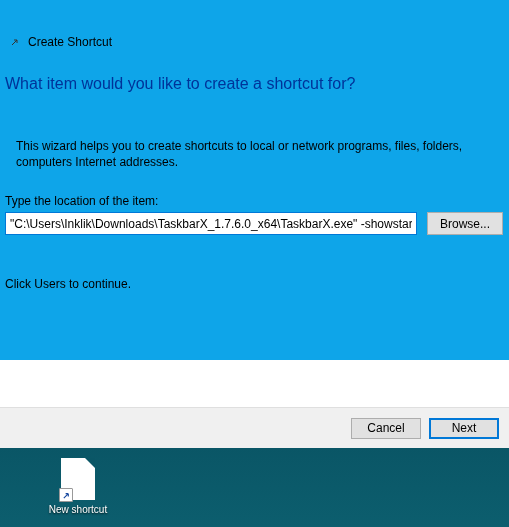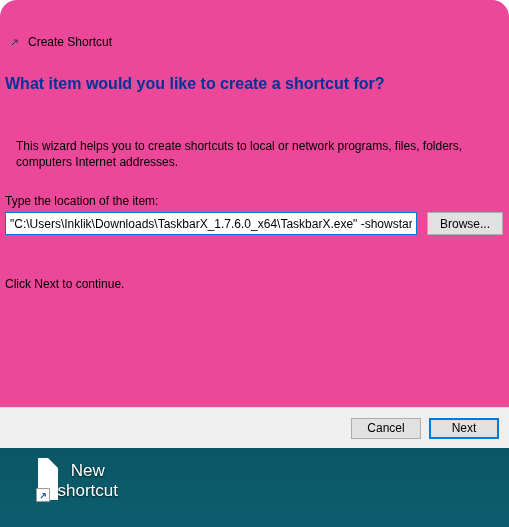--- a/index.html
+++ b/index.html
@@ -9,23 +9,22 @@
       color: #000;
       width: 509px;
       height: 527px;
       overflow: hidden;
       position: relative;
       background: #fff;
     }
     .dialog {
       position: absolute;
       top: 0; left: 0; right: 0;
-      height: 448px;
-      background: #ec4899;
-      border-radius: 17px;
+      height: 360px;
+      background: #0ea5e9;
     }
     .header-row {
       display: flex;
       align-items: center;
       padding: 35px 0 0 10px;
       gap: 8px;
     }
     .shortcut-arrow-icon {
       width: 10px; height: 10px;
       position: relative;
@@ -33,21 +32,21 @@
       display: flex;
       align-items: center;
       justify-content: center;
     }
     .shortcut-arrow-icon svg { width: 10px; height: 10px; }
     .header-title { font-size: 12px; color: #000; }
     .main-heading {
       color: #003399;
       font-size: 16px;
       padding: 26px 0 0 5px;
-      font-weight: 700;
+      font-weight: 400;
     }
     .description {
       font-size: 12px;
       color: #000;
       padding: 45px 5px 0 5px;
       line-height: 1.35;
       margin-left: 11px;
     }
     .location-label {
       font-size: 12px;
@@ -112,24 +111,24 @@
       position: absolute;
       left: 0; right: 0;
       top: 448px; bottom: 0;
       background: linear-gradient(to bottom, #0a5666 0%, #0c5e6e 100%);
     }
     .desktop-icon {
       position: absolute;
       left: 38px; top: 10px;
       width: 80px;
       display: flex;
-      flex-direction: row;
+      flex-direction: column;
       align-items: center;
       color: #fff;
-      font-size: 17px;
+      font-size: 10px;
       cursor: pointer;
     }
     .file-glyph {
       position: relative;
       width: 34px; height: 42px;
       background: #fff;
       margin-bottom: 4px;
     }
     .file-glyph::before {
       content: "";
@@ -182,21 +181,21 @@
 
   <p class="description">This wizard helps you to create shortcuts to local or network programs, files, folders, computers Internet addresses.</p>
 
   <div class="location-label">Type the location of the item:</div>
 
   <div class="input-row">
     <input type="text" class="location-input" value="&quot;C:\Users\Inklik\Downloads\TaskbarX_1.7.6.0_x64\TaskbarX.exe&quot; -showstartm" style="">
     <button class="browse-btn">Browse...</button>
   </div>
 
-  <p class="continue-text">Click Next to continue.</p>
+  <p class="continue-text">Click Users to continue.</p>
 
   <div class="button-bar">
     <button class="footer-btn">Cancel</button>
     <button class="footer-btn primary">Next</button>
   </div>
 
 </div>
 
 <div class="taskbar">
   <div class="desktop-icon">

